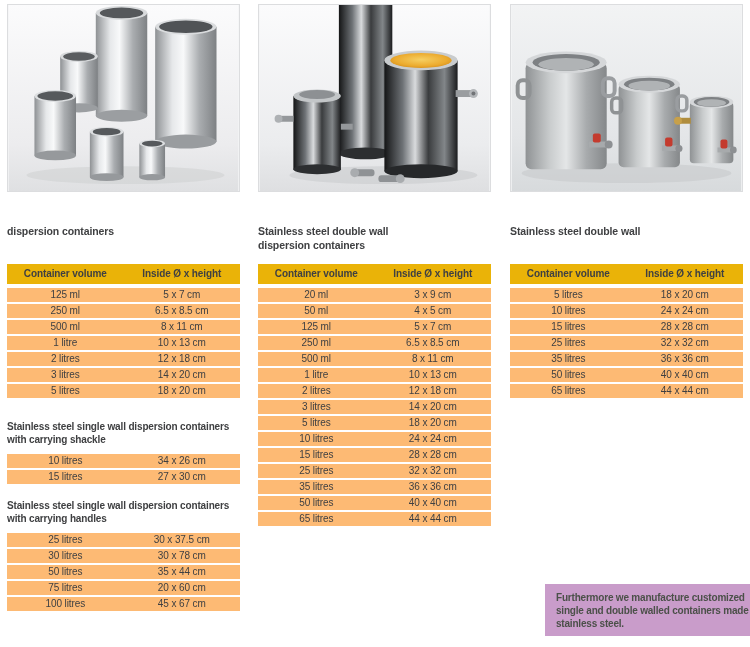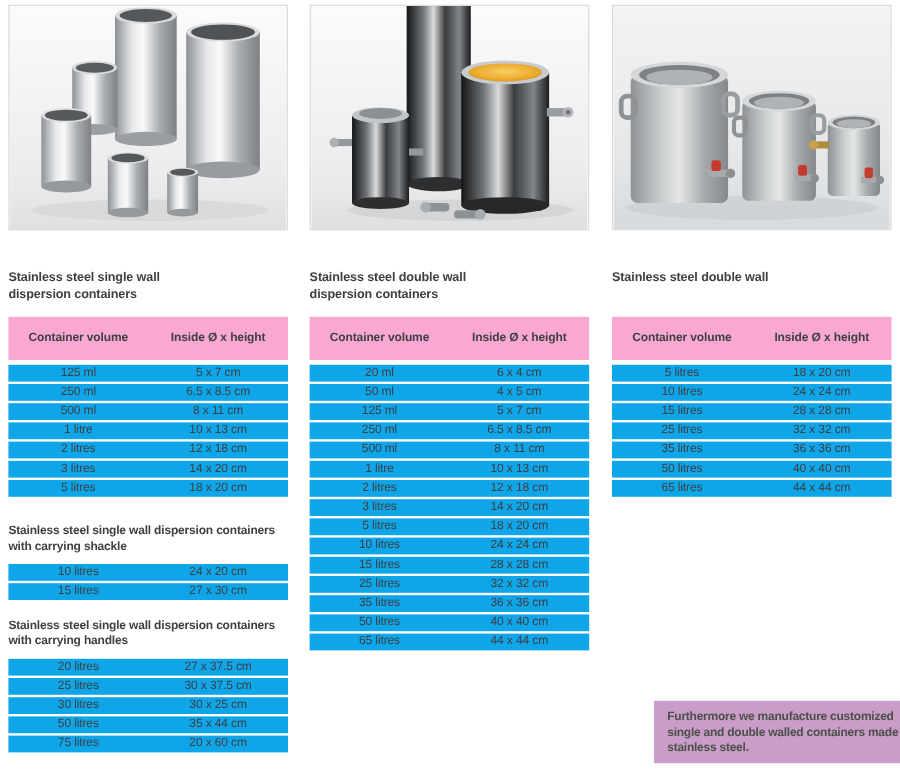--- a/index.html
+++ b/index.html
@@ -15,27 +15,27 @@
            border:1px solid #dcdddf; background:#f4f5f6; }
   .photo svg { display:block; width:100%; height:100%; }
 
   .heading { font-size:10.5px; font-weight:bold; line-height:14px;
              letter-spacing:-0.1px; margin-bottom:12px; min-height:28px; }
 
   .subheading { font-size:10px; font-weight:bold; line-height:13px;
                 letter-spacing:-0.15px; margin-top:22px; margin-bottom:8px; }
   .subheading.second { margin-top:15px; }
 
-  .thead { display:flex; background:#f9a8d4; height:36px; margin-bottom:4px; }
+  .thead { display:flex; background:#eab308; height:20px; margin-bottom:4px; }
   .thead .tcell { font-weight:bold; }
   .tcell { width:50%; text-align:center; font-size:10px; line-height:14px;
            display:flex; align-items:center; justify-content:center;
            letter-spacing:-0.1px; }
   .thead .tcell { line-height:20px; }
-  .trow { display:flex; background:#0ea5e9; height:14px; margin-bottom:2px; }
+  .trow { display:flex; background:#fdba74; height:14px; margin-bottom:2px; }
 
   .note { position:absolute; left:512px; top:584px; width:230px; height:52px;
           background:#c99cca; color:#4b5049; font-size:10px; font-weight:bold;
           line-height:13px; letter-spacing:-0.2px; padding:7px 10px 0 11px;margin-left:33px; }
 </style>
 </head>
 <body>
 
 <div class="col" id="col1">
 
@@ -96,21 +96,20 @@
       <g>
           <rect x="132" y="140" width="26" height="34" fill="url(#m1)"></rect>
          <ellipse cx="145" cy="140" rx="13" ry="3.8" fill="#dcdee0"></ellipse>
           <ellipse cx="145" cy="140" rx="10.5" ry="2.9" fill="#56595c"></ellipse>
          <ellipse cx="145" cy="174" rx="13" ry="3.2" fill="#96999c"></ellipse>
         </g>
     </svg>
   </div>
 
   <div class="heading">
-    <div>Stainless steel single wall</div>
     <div>dispersion containers</div>
   </div>
 
   <div>
     <div class="thead">
       <div class="tcell">Container volume</div>
       <div class="tcell">Inside Ø x height</div>
     </div>
     <div>
         <div class="trow">
@@ -142,51 +141,51 @@
           <div class="tcell">18 x 20 cm</div>
         </div>
       </div>
   </div>
 
   <div class="subheading">Stainless steel single wall dispersion containers with carrying shackle</div>
   <div>
     <div>
         <div class="trow">
           <div class="tcell">10 litres</div>
-          <div class="tcell">24 x 20 cm</div>
+          <div class="tcell">34 x 26 cm</div>
         </div>
         <div class="trow">
           <div class="tcell">15 litres</div>
           <div class="tcell">27 x 30 cm</div>
         </div>
       </div>
   </div>
 
   <div class="subheading second">Stainless steel single wall dispersion containers with carrying handles</div>
   <div>
     <div>
         <div class="trow">
-          <div class="tcell">20 litres</div>
-          <div class="tcell">27 x 37.5 cm</div>
-        </div>
-        <div class="trow">
           <div class="tcell">25 litres</div>
           <div class="tcell">30 x 37.5 cm</div>
         </div>
         <div class="trow">
           <div class="tcell">30 litres</div>
-          <div class="tcell">30 x 25 cm</div>
+          <div class="tcell">30 x 78 cm</div>
         </div>
         <div class="trow">
           <div class="tcell">50 litres</div>
           <div class="tcell">35 x 44 cm</div>
         </div>
         <div class="trow">
           <div class="tcell">75 litres</div>
           <div class="tcell">20 x 60 cm</div>
+        </div>
+        <div class="trow">
+          <div class="tcell">100 litres</div>
+          <div class="tcell">45 x 67 cm</div>
         </div>
       </div>
   </div>
 </div>
 
 <div class="col" id="col2">
 
   <div class="photo">
     <svg viewBox="0 0 232 188">
       <defs>
@@ -250,21 +249,21 @@
   </div>
 
   <div>
     <div class="thead">
       <div class="tcell">Container volume</div>
       <div class="tcell">Inside Ø x height</div>
     </div>
     <div>
         <div class="trow">
           <div class="tcell">20 ml</div>
-          <div class="tcell">6 x 4 cm</div>
+          <div class="tcell">3 x 9 cm</div>
         </div>
         <div class="trow">
           <div class="tcell">50 ml</div>
           <div class="tcell">4 x 5 cm</div>
         </div>
         <div class="trow">
           <div class="tcell">125 ml</div>
           <div class="tcell">5 x 7 cm</div>
         </div>
         <div class="trow">

